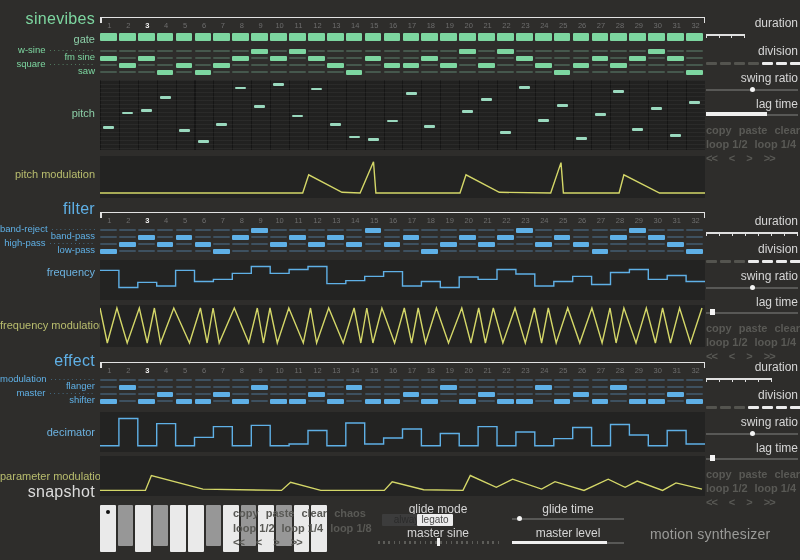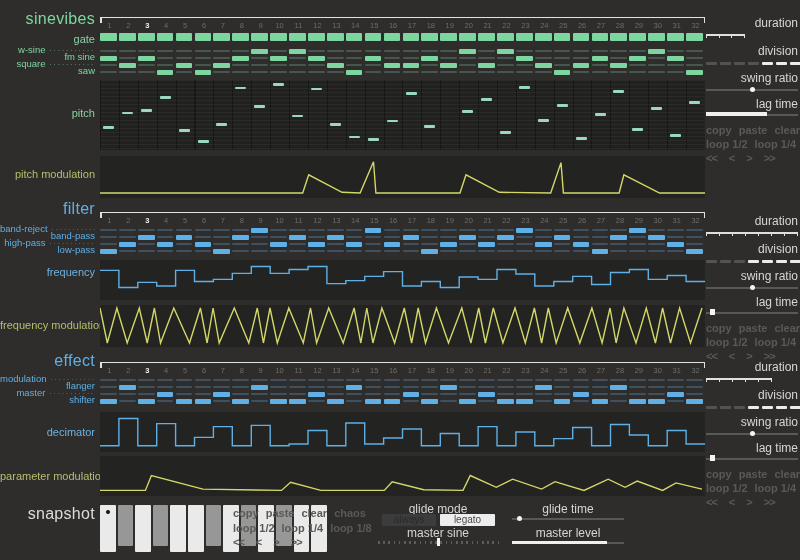--- a/index.html
+++ b/index.html
@@ -797,21 +797,21 @@
       <div class="prow plabel" style="top: 81px;">lag time</div>
       <div class="prow pslider" style="top: 95px;">
         <div class="hline" style="left: 0px; width: 92px;"></div>
         <div class="thumb-sq" style="left: 3.52px;"></div>
       </div>
       <div class="prow gray-words" style="top: 108px;"><span>copy</span><span>paste</span><span>clear</span></div>
       <div class="prow gray-words" style="top: 122px;"><span>loop 1/2</span><span>loop 1/4</span></div>
       <div class="prow gray-words arrow-words" style="top: 136px;"><span>&lt;&lt;</span><span>&lt;</span><span>&gt;</span><span>&gt;&gt;</span></div>
     </div>
 
-  <div class="abs lcol sec-title t-white" style="top:505px">snapshot</div>
+  <div class="abs lcol sec-title t-white" style="top:483px">snapshot</div>
   <div id="keys">
       <div class="key w" style="left: 100px; width: 15.5px;">
         <div class="key-dot" style="left: 5.5px; top: 5px;"></div>
       </div>
       <div class="key g" style="left: 117.6px; width: 15.5px;"></div>
       <div class="key w" style="left: 135.2px; width: 15.5px;"></div>
       <div class="key g" style="left: 152.8px; width: 15.5px;"></div>
       <div class="key w" style="left: 170.4px; width: 15.5px;"></div>
       <div class="key w" style="left: 188px; width: 15.5px;"></div>
       <div class="key g" style="left: 205.6px; width: 15.5px;"></div>
@@ -828,21 +828,21 @@
   </div>
   <div class="abs gray-words" style="left:233px; top:522px">
     <span>loop 1/2</span><span>loop 1/4</span><span>loop 1/8</span>
   </div>
   <div class="abs gray-words arrow-words" style="left:233px; top:536px">
     <span>&lt;&lt;</span><span>&lt;</span><span>&gt;</span><span>&gt;&gt;</span>
   </div>
 
   <div class="abs plabel" style="left:382px; top:502px; width:112px; text-align:center">glide mode</div>
   <div class="btn off" style="left:382px; top:514px; width:54px">always</div>
-  <div class="btn on" style="left:440px; top:514px; width:55px">legato</div>
+  <div class="btn on" style="left:417px; top:514px; width:36px">legato</div>
   <div class="abs plabel" style="left:382px; top:526px; width:112px; text-align:center">master sine</div>
   <div class="abs" id="tune-slider" style="left:378px; top:538px; width:120px; height:9px">
       <div class="tune-tick" style="left: 0px;"></div>
       <div class="tune-tick" style="left: 5.2px;"></div>
       <div class="tune-tick" style="left: 10.4px;"></div>
       <div class="tune-tick" style="left: 15.6px;"></div>
       <div class="tune-tick" style="left: 20.8px;"></div>
       <div class="tune-tick" style="left: 26px;"></div>
       <div class="tune-tick" style="left: 31.2px;"></div>
       <div class="tune-tick" style="left: 36.4px;"></div>
@@ -869,13 +869,14 @@
   <div class="abs" id="glide-time-slider" style="left:512px; top:515px; width:112px; height:8px">
       <div class="hline" style="left: 0px; width: 112px;"></div>
       <div class="thumb-dot" style="left: 5.35px;"></div>
     </div>
   <div class="abs plabel" style="left:512px; top:526px; width:112px; text-align:center">master level</div>
   <div class="abs" id="master-level-slider" style="left:512px; top:539px; width:112px; height:8px">
       <div class="hline" style="left: 0px; width: 112px;"></div>
       <div style="position: absolute; top: 1.5px; left: 0px; height: 3.5px; background: rgb(239, 239, 239); width: 95.2px;"></div>
     </div>
 
+  <div class="abs brand" style="left:650px; top:526px">motion synthesizer</div>
 </div>
 
 </body></html>

